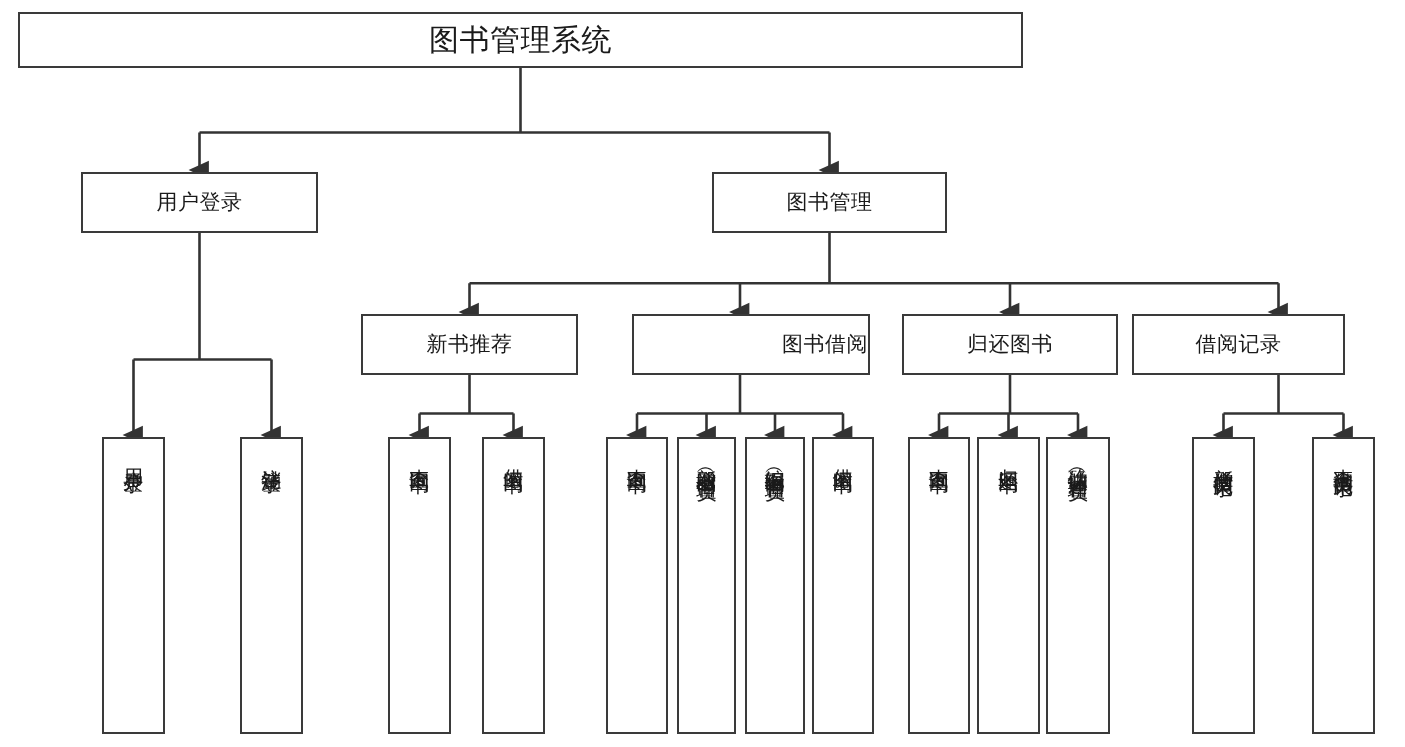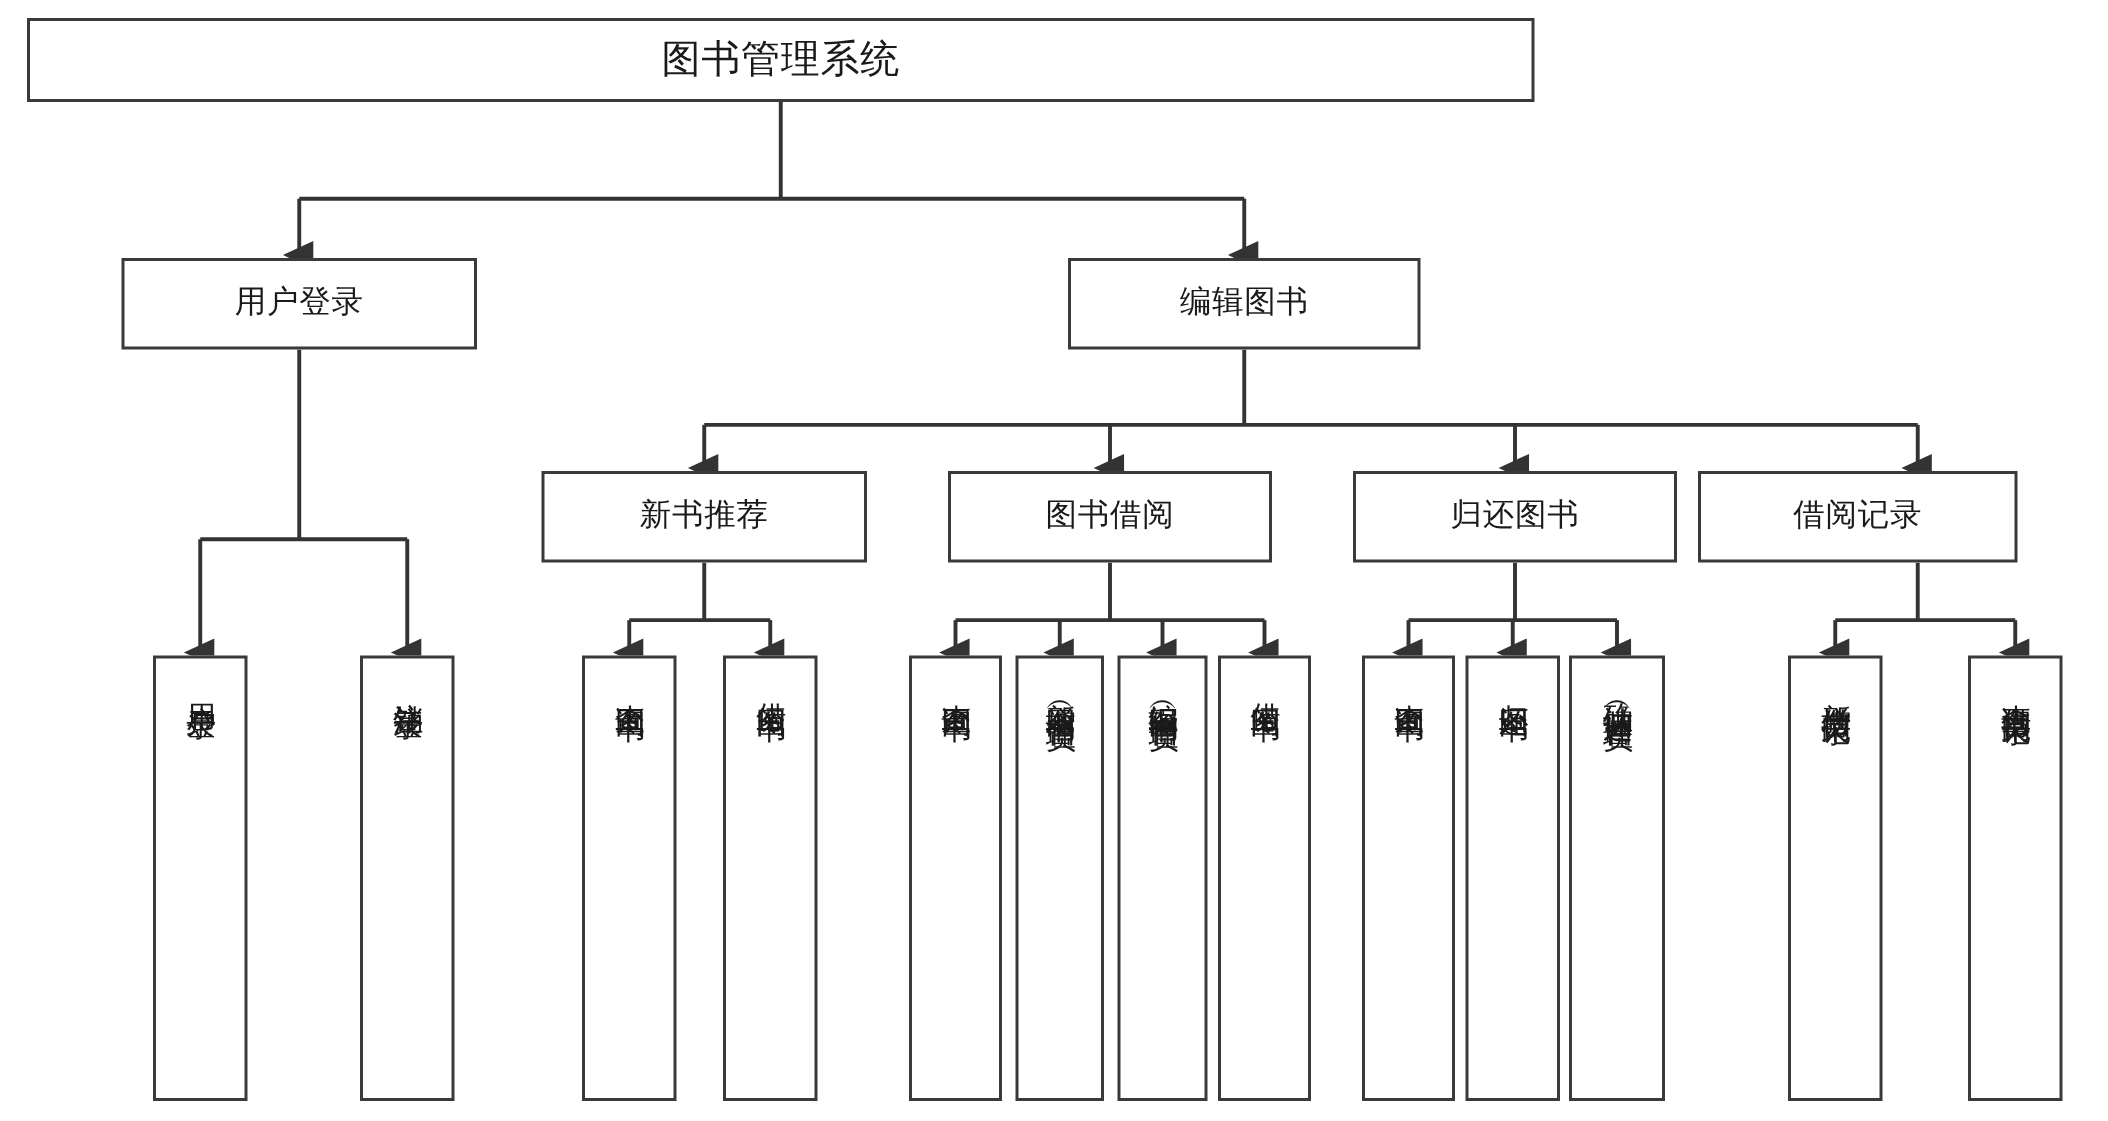--- a/index.html
+++ b/index.html
@@ -53,21 +53,21 @@
     padding-top: 14px;
   }
   .node.vertical .node-label {
     writing-mode: vertical-rl;
     text-orientation: upright;
     font-size: 20px;
     line-height: 1.12;
     letter-spacing: 2px;
     white-space: nowrap;
   }
-  #root-node .node-label { font-size: 26px; }
+  #root-node .node-label { font-size: 30px; }
   #watermark {
     position: absolute;
     right: 8px;
     bottom: 4px;
     font-size: 17px;
     color: #b9b9b9;
     letter-spacing: 0.5px;
     white-space: nowrap;
     user-select: none;
   }
@@ -121,27 +121,27 @@
   </svg>
 
   <div class="node horizontal" id="root-node" style="left: 18px; top: 12px; width: 1005px; height: 56px;">
     <span class="node-label">图书管理系统</span>
   </div>
 
   <div class="node horizontal" style="left: 81px; top: 172px; width: 237px; height: 61px;">
     <span class="node-label">用户登录</span>
   </div>
   <div class="node horizontal" style="left: 712px; top: 172px; width: 235px; height: 61px;">
-    <span class="node-label">编辑图书</span>
+    <span class="node-label">图书管理</span>
   </div>
 
   <div class="node horizontal" style="left: 361px; top: 314px; width: 217px; height: 61px;">
     <span class="node-label">新书推荐</span>
   </div>
-  <div class="node horizontal" style="left: 632px; top: 314px; width: 216px; height: 61px;">
+  <div class="node horizontal" style="left: 632px; top: 314px; width: 238px; height: 61px; justify-content: flex-end;">
     <span class="node-label">图书借阅</span>
   </div>
   <div class="node horizontal" style="left: 902px; top: 314px; width: 216px; height: 61px;">
     <span class="node-label">归还图书</span>
   </div>
   <div class="node horizontal" style="left: 1132px; top: 314px; width: 213px; height: 61px;">
     <span class="node-label">借阅记录</span>
   </div>
 
   <div class="node vertical" style="left: 102px; top: 437px; width: 63px; height: 297px;">

